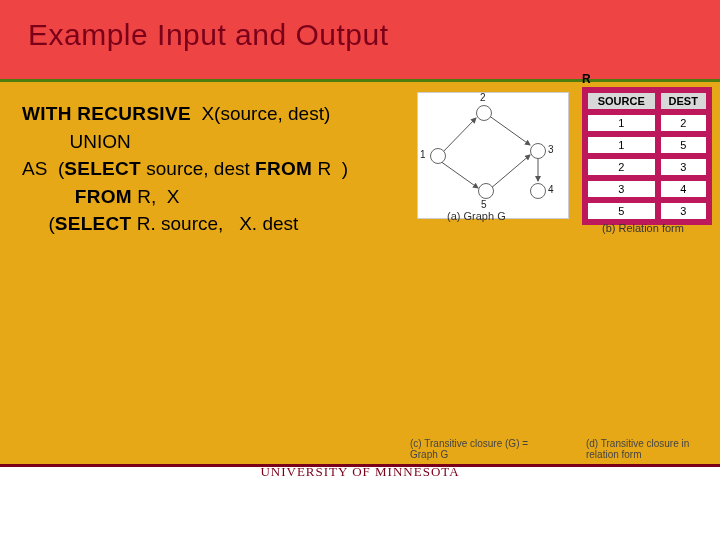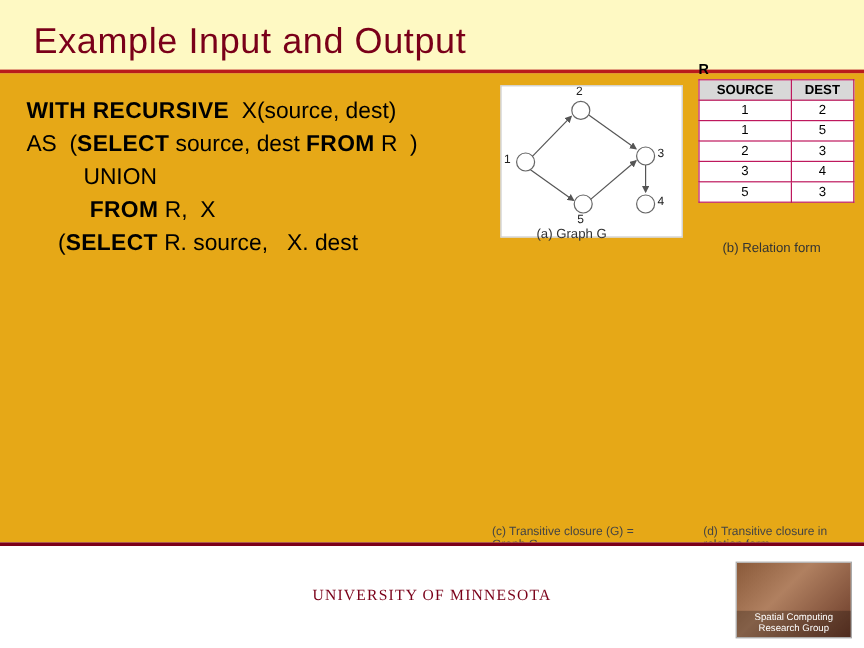--- a/index.html
+++ b/index.html
@@ -12,23 +12,23 @@
     overflow: hidden;
     position: relative;
   }
   .slide {
     width: 720px;
     height: 540px;
     background: #e6a817;
     position: relative;
   }
   .title-box {
-    background: #fef9c3;
-    padding: 18px 28px 6px 28px;
-    border-bottom: 3px solid #b91c1c;
+    background: #ef4444;
+    padding: 18px 28px 27px 28px;
+    border-bottom: 3px solid #4d7c0f;
   }
   .title {
     font-size: 30px;
     color: #7a0019;
     font-weight: normal;
     letter-spacing: 0.5px;
   }
   .content-row {
     display: flex;
     flex-direction: row;
@@ -71,21 +71,21 @@
     left: 175px; top: -10px;
     font-size: 12px;
     font-weight: bold;
   }
   table.rel {
     border-collapse: collapse;
     width: 100%;
     font-size: 11px;
   }
   table.rel th, table.rel td {
-    border: 1px solid #be185d;
+    border: 6px solid #be185d;
     padding: 2px 4px;
     text-align: center;
   }
   table.rel th {
     background: #d8d8d8;
     font-weight: bold;
   }
   .table-caption {
     position: absolute;
     left: 195px; top: 140px;
@@ -97,24 +97,23 @@
     left: 410px;
     top: 438px;
     font-size: 10px;
     color: #444;
     display: flex;
     gap: 44px;
   }
   .footer-band {
     position: absolute;
     bottom: 0; left: 0; right: 0;
-    height: 88px;
-    background: #fff;
-    display: flex;
-    align-items: center;
+    height: 76px;
+    background: #fff;
+    display: flex;
     justify-content: center;
   }
   .footer-band .maroon-line {
     position: absolute;
     top: 0; left: 0; right: 0;
     height: 3px;
     background: #7a0019;
   }
   .umn {
     text-align: center;
@@ -171,22 +170,22 @@
 <div class="slide">
 
   <div class="title-box">
     <div class="title">Example Input and Output</div>
   </div>
 
   <div class="content-row">
 
     <div class="sql-block">
       <div class="sql-line"><b>WITH RECURSIVE</b><span>  X(source, dest)</span></div>
+      <div class="sql-line">         UNION</div>
       <div class="sql-line"><span>AS  (</span><b>SELECT</b><span> source, dest </span><b>FROM</b><span> R  )</span></div>
-      <div class="sql-line">         UNION</div>
       <div class="sql-line"><span>          </span><b>FROM</b><span> R,  X</span></div>
       <div class="sql-line"><span>     (</span><b>SELECT</b><span> R. source,   X. dest</span></div>
     </div>
 
     <div class="figures">
 
       <div class="graph-panel">
         <svg class="edges" width="150" height="125">
           <defs>
             <marker id="arr" markerWidth="6" markerHeight="6" refX="5" refY="3" orient="auto">
@@ -251,21 +250,15 @@
   <div class="bottom-captions">
     <span>(c) Transitive closure (G) = Graph G</span>
     <span>(d) Transitive closure in relation form</span>
   </div>
 
   <div class="footer-band">
     <div class="maroon-line"></div>
     <div class="umn">
       <div>UNIVERSITY OF MINNESOTA</div>
     </div>
-    <div class="logo-img">
-      <div class="scg">
-        <span>Spatial Computing</span><br>
-        <span>Research Group</span>
-      </div>
-    </div>
   </div>
 
 </div>
 
 </body></html>

